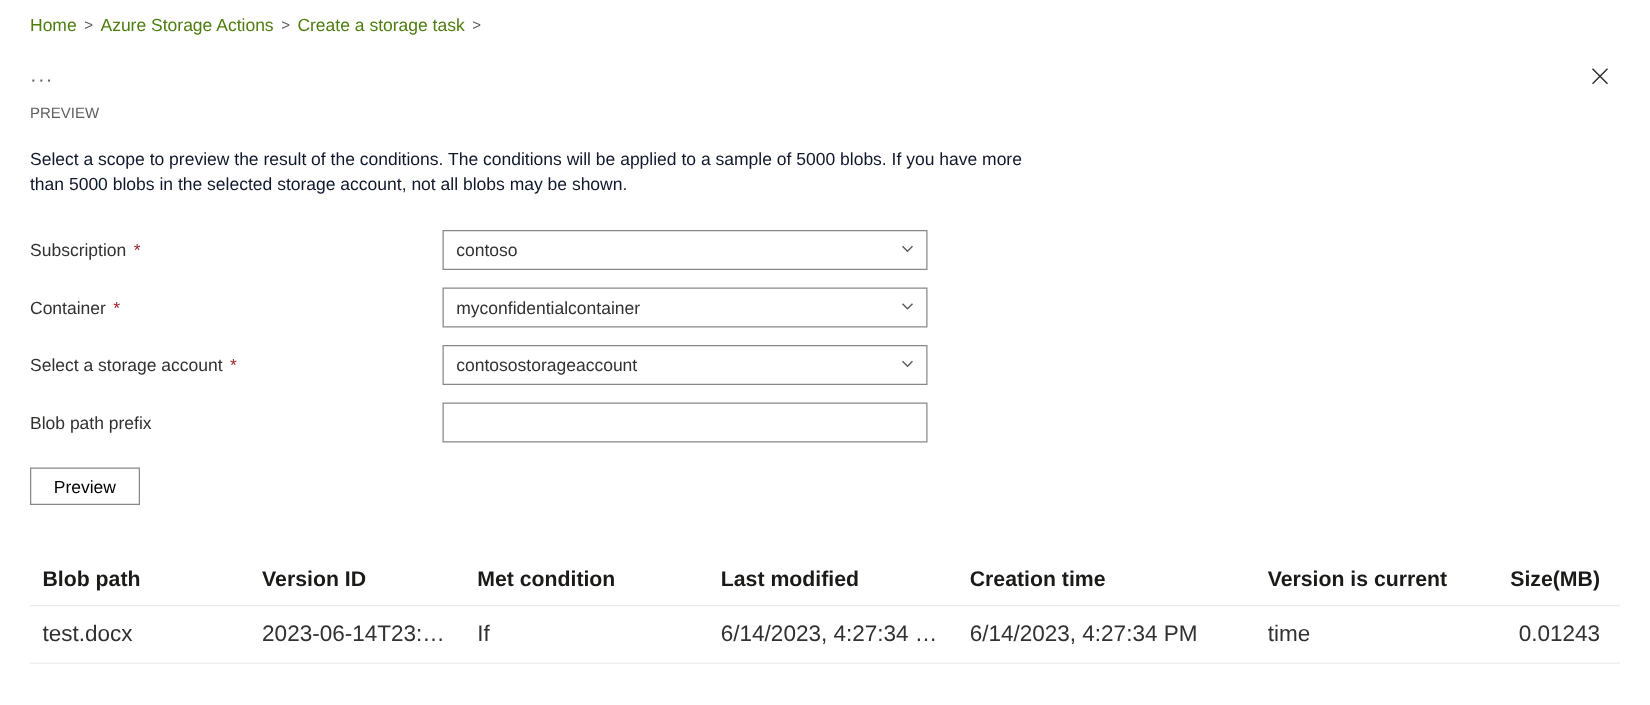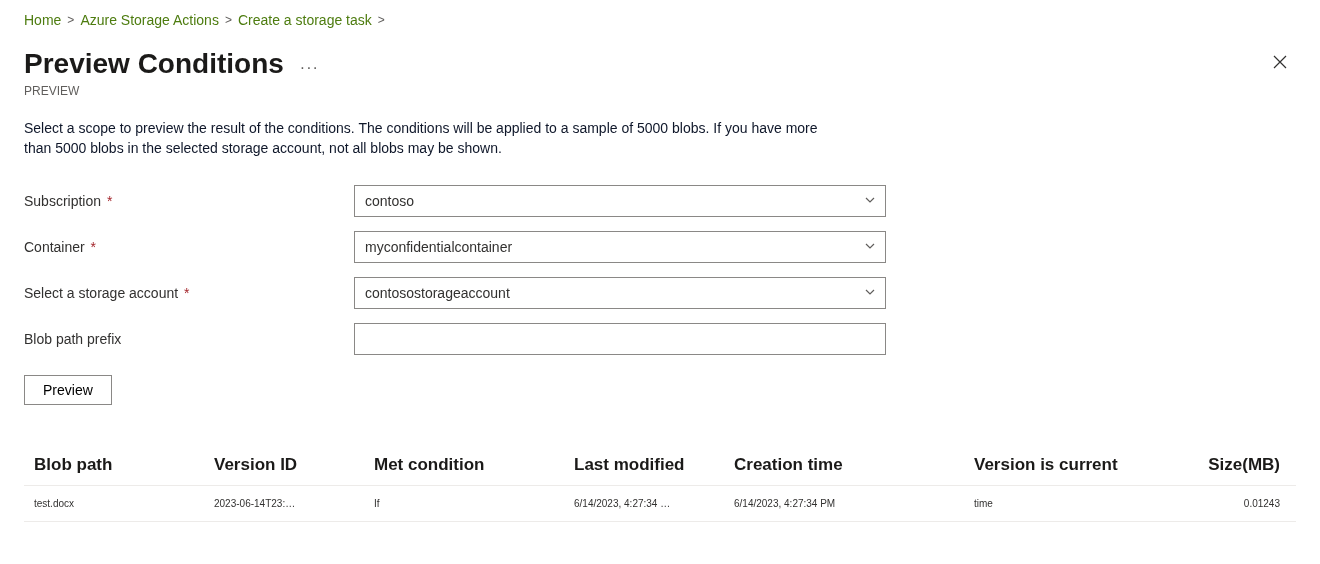--- a/index.html
+++ b/index.html
@@ -72,21 +72,21 @@
       margin-top: 13px;
     }
     .form-label {
       width: 330px;
       font-size: 14px;
       color: #323130;
     }
     .req { color: #a4262c; margin-left: 2px; }
     .select-wrap {
       position: relative;
-      width: 532px;
+      width: 388px;
     }
     .select, .text-input {
       width: 100%;
       height: 32px;
       border: 1px solid #8a8886;
       background: #ffffff;
       font-size: 14px;
       padding: 0 30px 0 10px;
       color: #323130;
       font-family: inherit;
@@ -116,21 +116,21 @@
     }
     .table th {
       text-align: left;
       font-weight: 600;
       font-size: 17px;
       color: #1b1a19;
       padding: 10px 16px 10px 10px;
       border-bottom: 1px solid #edebe9;
     }
     .table td {
-      font-size: 10px;
+      font-size: 18px;
       color: #323130;
       padding: 12px 16px 12px 10px;
       border-bottom: 1px solid #edebe9;
       white-space: nowrap;
       overflow: hidden;
       text-overflow: ellipsis;
     }
     .table th:last-child, .table td:last-child { text-align: right; }
   </style>
 </head>
@@ -140,21 +140,20 @@
   <a>Home</a>
   <span class="breadcrumb-sep">&gt;</span>
   <a>Azure Storage Actions</a>
   <span class="breadcrumb-sep">&gt;</span>
   <a>Create a storage task</a>
   <span class="breadcrumb-sep">&gt;</span>
 </nav>
 
 <div class="header-row">
   <div class="title-group">
-    <h1 class="page-title">Preview Conditions</h1>
     <span class="more-dots">···</span>
   </div>
   <span class="close-btn">
     <svg width="16" height="16" viewBox="0 0 16 16">
         <path d="M2 2 L14 14 M14 2 L2 14" stroke="#323130" stroke-width="1.2" fill="none"></path>
       </svg>
   </span>
 </div>
 <div class="subheading">PREVIEW</div>
 

